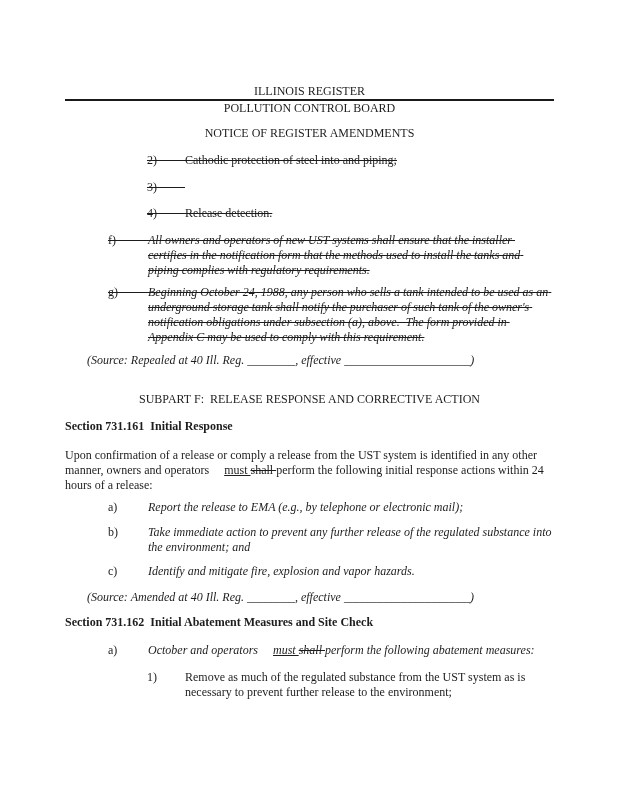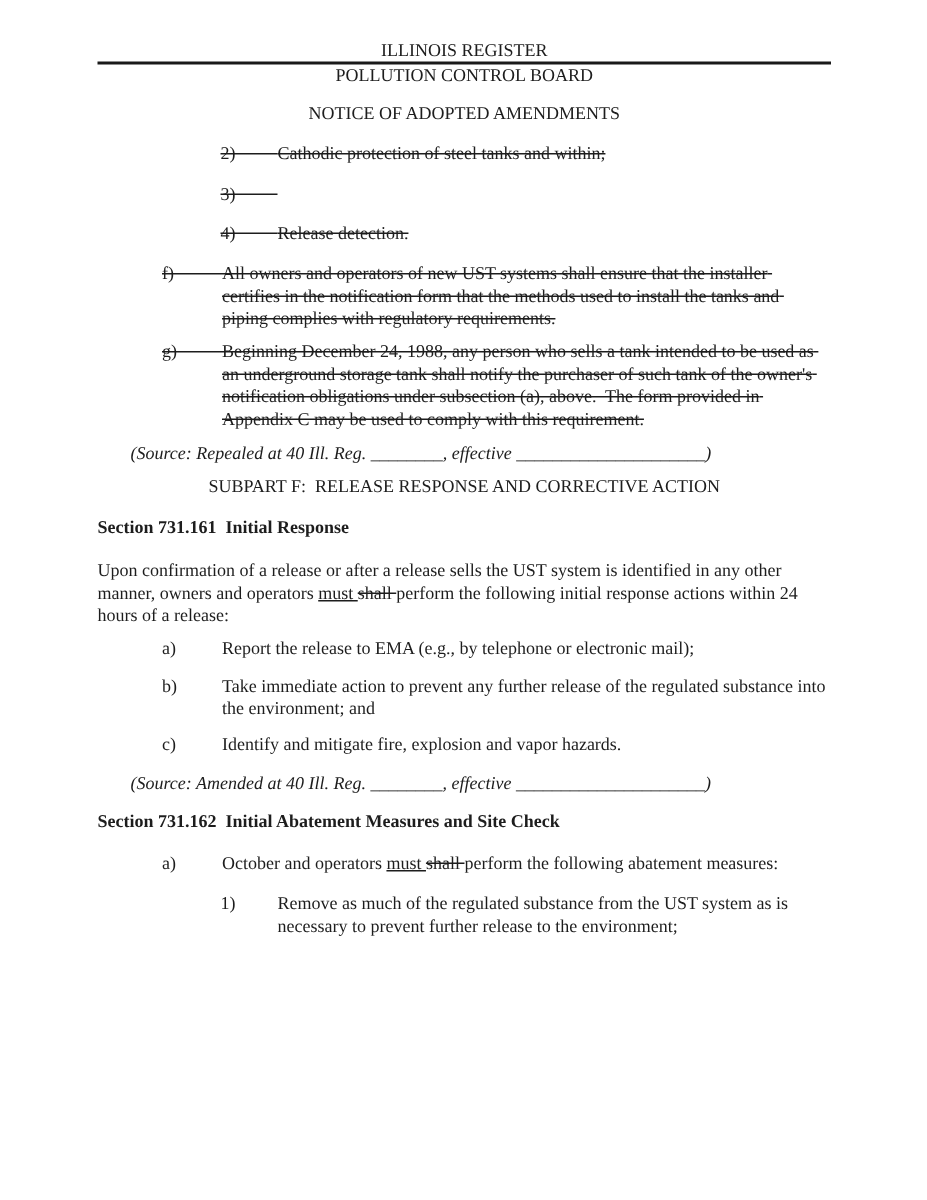--- a/index.html
+++ b/index.html
@@ -10,21 +10,21 @@
     -webkit-font-smoothing:antialiased;
   }
   .page{
     position:relative;
     width:618px;
     height:800px;
     background:#ffffff;
     overflow:hidden;
   }
   .doc{
-    padding:26px 64px 0 65px; 
+    padding:84px 64px 0 65px; 
     font-size:12px;
     line-height:15px;
   }
   .masthead{
     text-align:center;
     border-bottom:2px solid #1a1a1a;
     padding-bottom:1px;
     line-height:14px;
   }
   .center-line{
@@ -48,77 +48,77 @@
   }
   .item{
     display:flex;
     align-items:flex-start;
   }
   .item.l1{margin-left:43px;}
   .item.l1 .lbl{flex:none;width:40px;}
   .item.l2{margin-left:82px;}
   .item.l2 .lbl{flex:none;width:38px;}
   .txt{white-space:pre-wrap;}
-  .w405{width:405px;}
+  .w405{width:405px;font-style:italic;}
   .w368{width:368px;}
   
   .strike, .del{text-decoration:line-through;text-decoration-thickness:1px;}
   
   .struck .lbl{
     background-image:linear-gradient(#1d1d1d,#1d1d1d);
     background-repeat:no-repeat;
     background-size:100% 1px;
     background-position:0 7px;
   }
   
-  .ins{text-decoration:underline;text-decoration-thickness:1px;}
+  .ins{text-decoration:underline;text-decoration-thickness:1px;margin-left:12px;}
 </style>
 </head>
 <body>
 
 <div class="page">
   <div class="doc">
 
     <div class="masthead">
       <span>ILLINOIS REGISTER</span>
     </div>
 
     <div class="center-line" style="">POLLUTION CONTROL BOARD</div>
 
-    <div class="center-line" style="margin-top:10px">NOTICE OF ADOPTED AMENDMENTS</div>
+    <div class="center-line" style="margin-top:10px">NOTICE OF REGISTER AMENDMENTS</div>
 
     <div class="item l2 struck" style="margin-top:12px">
       <span class="lbl">2)</span>
-      <span class="txt strike">Cathodic protection of steel tanks and within;</span>
+      <span class="txt strike">Cathodic protection of steel into and piping;</span>
     </div>
     <div class="item l2 struck" style="margin-top:12px">
       <span class="lbl">3)</span>
     </div>
     <div class="item l2 struck" style="margin-top:11px">
       <span class="lbl">4)</span>
       <span class="txt strike">Release detection.</span>
     </div>
 
     <div class="item l1 struck" style="margin-top:12px">
       <span class="lbl">f)</span>
       <span class="txt strike w405">All owners and operators of new UST systems shall ensure that the installer certifies in the notification form that the methods used to install the tanks and piping complies with regulatory requirements.</span>
     </div>
 
     <div class="item l1 struck" style="margin-top:7px">
       <span class="lbl">g)</span>
-      <span class="txt strike w405">Beginning December 24, 1988, any person who sells a tank intended to be used as an underground storage tank shall notify the purchaser of such tank of the owner's notification obligations under subsection (a), above.  The form provided in Appendix C may be used to comply with this requirement.</span>
+      <span class="txt strike w405">Beginning October 24, 1988, any person who sells a tank intended to be used as an underground storage tank shall notify the purchaser of such tank of the owner's notification obligations under subsection (a), above.  The form provided in Appendix C may be used to comply with this requirement.</span>
     </div>
 
     <p class="source" style="margin-top:8px">(Source: Repealed at 40 Ill. Reg. ________, effective _____________________)</p>
 
-    <div class="center-line" style="margin-top:7px">SUBPART F:  RELEASE RESPONSE AND CORRECTIVE ACTION</div>
+    <div class="center-line" style="margin-top:24px">SUBPART F:  RELEASE RESPONSE AND CORRECTIVE ACTION</div>
 
     <p class="section-heading" style="margin-top:12px">Section 731.161  Initial Response</p>
 
-    <p class="body-par" style="margin-top:14px"><span>Upon confirmation of a release or after a release sells the UST system is identified in any other manner, owners and operators </span><span class="ins">must </span><span class="del">shall </span><span>perform the following initial response actions within 24 hours of a release:</span></p>
+    <p class="body-par" style="margin-top:14px"><span>Upon confirmation of a release or comply a release from the UST system is identified in any other manner, owners and operators </span><span class="ins">must </span><span class="del">shall </span><span>perform the following initial response actions within 24 hours of a release:</span></p>
 
     <div class="item l1" style="margin-top:7px">
       <span class="lbl">a)</span>
       <span class="txt w405">Report the release to EMA (e.g., by telephone or electronic mail);</span>
     </div>
     <div class="item l1" style="margin-top:10px">
       <span class="lbl">b)</span>
       <span class="txt w405">Take immediate action to prevent any further release of the regulated substance into the environment; and</span>
     </div>
     <div class="item l1" style="margin-top:9px">

